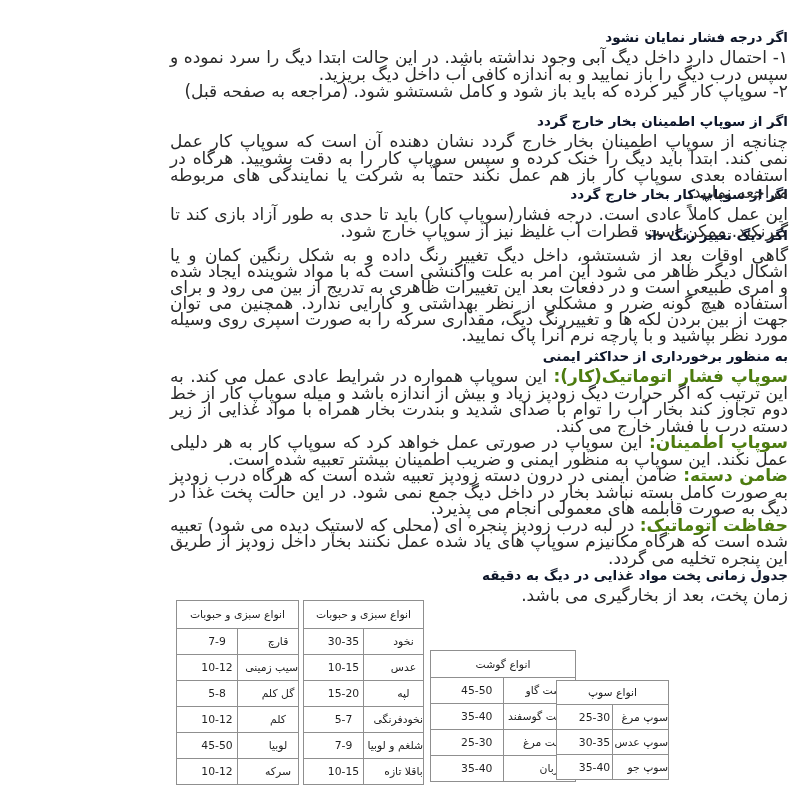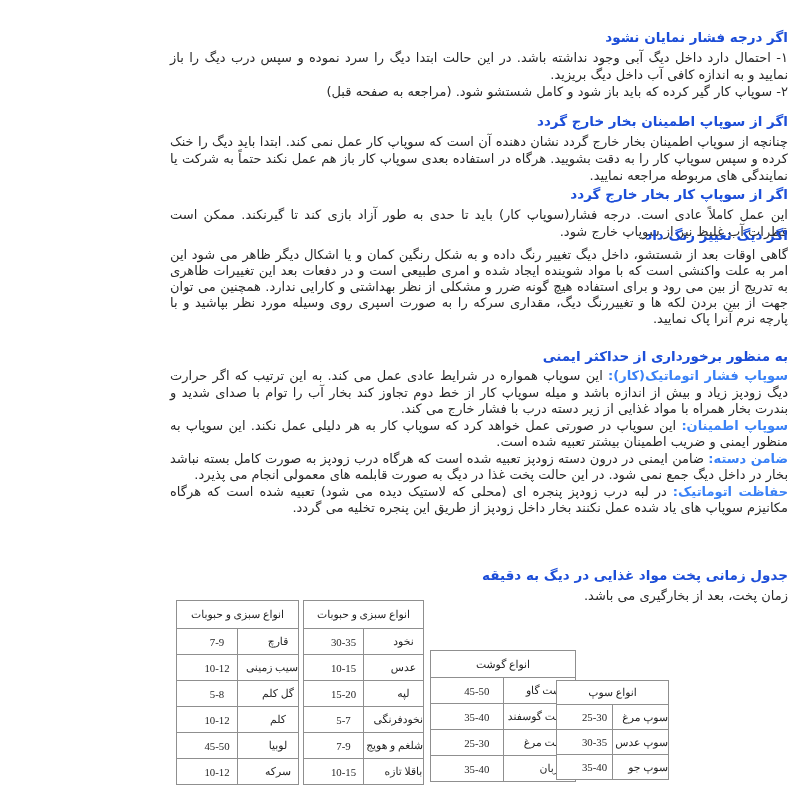--- a/index.html
+++ b/index.html
@@ -3,37 +3,37 @@
 <meta charset="utf-8">
 <style>
   html,body { margin:0; padding:0; background:#ffffff; }
   .page {
     position:relative; width:800px; height:800px; background:#ffffff;
     font-family:"DejaVu Sans", sans-serif; color:#2a2a2a; direction:rtl;
     overflow:hidden;
   }
   .txt { position:absolute; left:170px; right:12px; }
   .sec-heading {
-    margin:0 0 3px 0; color:#1d4ed8; font-size:13.5px; font-weight:bold;
+    margin:0 0 3px 0; color:#0f172a; font-size:13.5px; font-weight:bold;
     line-height:18px; text-align:right;
   }
   .body-p {
-    margin:0; font-size:13px; line-height:17px; text-align:justify;
+    margin:0; font-size:17px; line-height:17px; text-align:justify;
     color:#2a2a2a;
   }
   .s4 .body-p { line-height:16px; }
   .mechs .body-p { line-height:16.5px; }
   .intro-p { margin:0 0 5px 0; }
-  .mlabel { color:#3b82f6; font-weight:bold;margin-top:32px; }
+  .mlabel { color:#4d7c0f; font-weight:bold;margin-top:32px; }
   .s1 { top:28px; } .s2 { top:112px; } .s3 { top:185px; }
   .s4 { top:226px; } .s5 { top:347px; } .s6 { top:566px; }
 
   .dtable {
     position:absolute; border-collapse:collapse; table-layout:fixed;
-    direction:rtl; font-size:10.8px; color:#1f1f1f; background:#fff;font-family:Liberation Serif, serif;
+    direction:rtl; font-size:10.8px; color:#1f1f1f; background:#fff;
   }
   .dtable th, .dtable td {
     border:1px solid #8f8f8f; text-align:center; vertical-align:middle;
     padding:0; font-weight:normal; overflow:hidden; white-space:nowrap;
   }
   .dtable th { height:26px; }
   .dtable td { height:25px;padding-left:20px; }
   .dtable .time { direction:ltr; }
   .t1 { left:176px; top:600px; width:123px; }
   .t2 { left:303px; top:600px; width:121px; }
@@ -134,21 +134,21 @@
         </tr>
       <tr>
           <td>لپه</td>
           <td class="time">15-20</td>
         </tr>
       <tr>
           <td>نخودفرنگی</td>
           <td class="time">5-7</td>
         </tr>
       <tr>
-          <td>شلغم و هویج</td>
+          <td>شلغم و لوبیا</td>
           <td class="time">7-9</td>
         </tr>
       <tr>
           <td>باقلا تازه</td>
           <td class="time">10-15</td>
         </tr>
     </tbody>
   </table>
 
   <table class="dtable t3">

